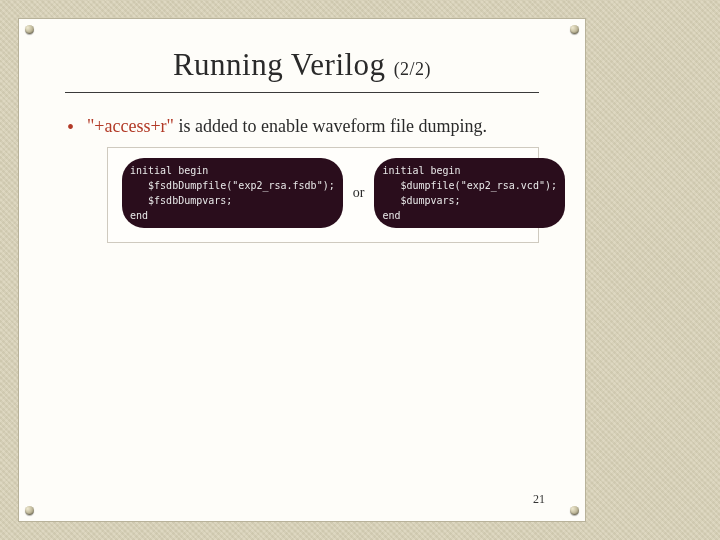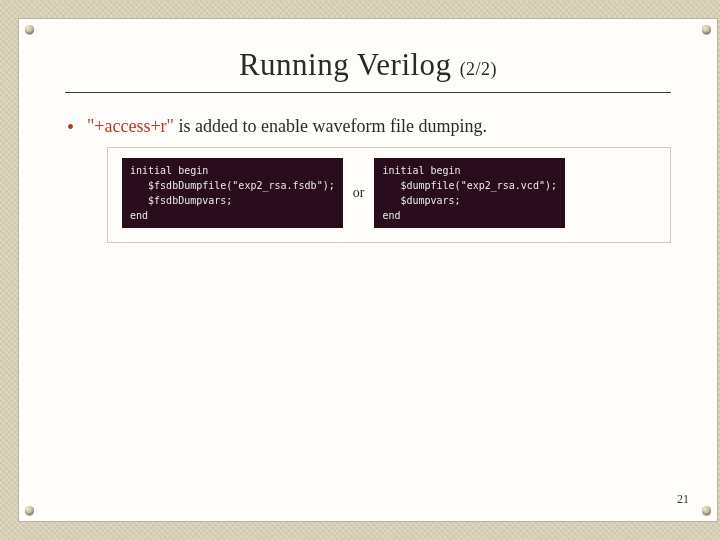--- a/index.html
+++ b/index.html
@@ -10,21 +10,21 @@
     background: #d9d2b8;
     background-image:
       repeating-linear-gradient(45deg, rgba(255,255,255,0.08) 0 2px, rgba(0,0,0,0.03) 2px 4px),
       repeating-linear-gradient(-45deg, rgba(255,255,255,0.06) 0 2px, rgba(0,0,0,0.02) 2px 4px);
     padding: 18px;
     position: relative;
     font-family: "Georgia", "Times New Roman", serif;
     color: #2a2a2a;
   }
   .slide {
-    width: 700px;
+    width: 568px;
     height: 504px;
     background: #fefdf9;
     border: 1px solid #b8b29a;
     position: relative;
     padding: 24px 46px 0 46px;
   }
   .corner {
     position: absolute;
     width: 9px; height: 9px;
     border-radius: 50%;
@@ -67,26 +67,27 @@
   .code-row { display: flex; align-items: center; gap: 10px; }
   .code-block {
     background: #2a0d1c;
     color: #e8e8e8;
     font-family: "Consolas", "Menlo", monospace;
     font-size: 10px;
     line-height: 1.5;
     padding: 5px 8px 5px 8px;
     white-space: pre;
     flex: 0 0 auto;
+    border-radius: 22px;
   }
   .or-label { font-size: 14px; color: #2a2a2a; flex: 0 0 auto; }
 
   .page-num {
     position: absolute;
-    right: 28px;
+    right: 40px;
     bottom: 14px;
     font-size: 12px;
     color: #333;
   }
 </style>
 </head>
 <body>
 
 <div class="slide">
   <div class="corner c-tl"></div>

